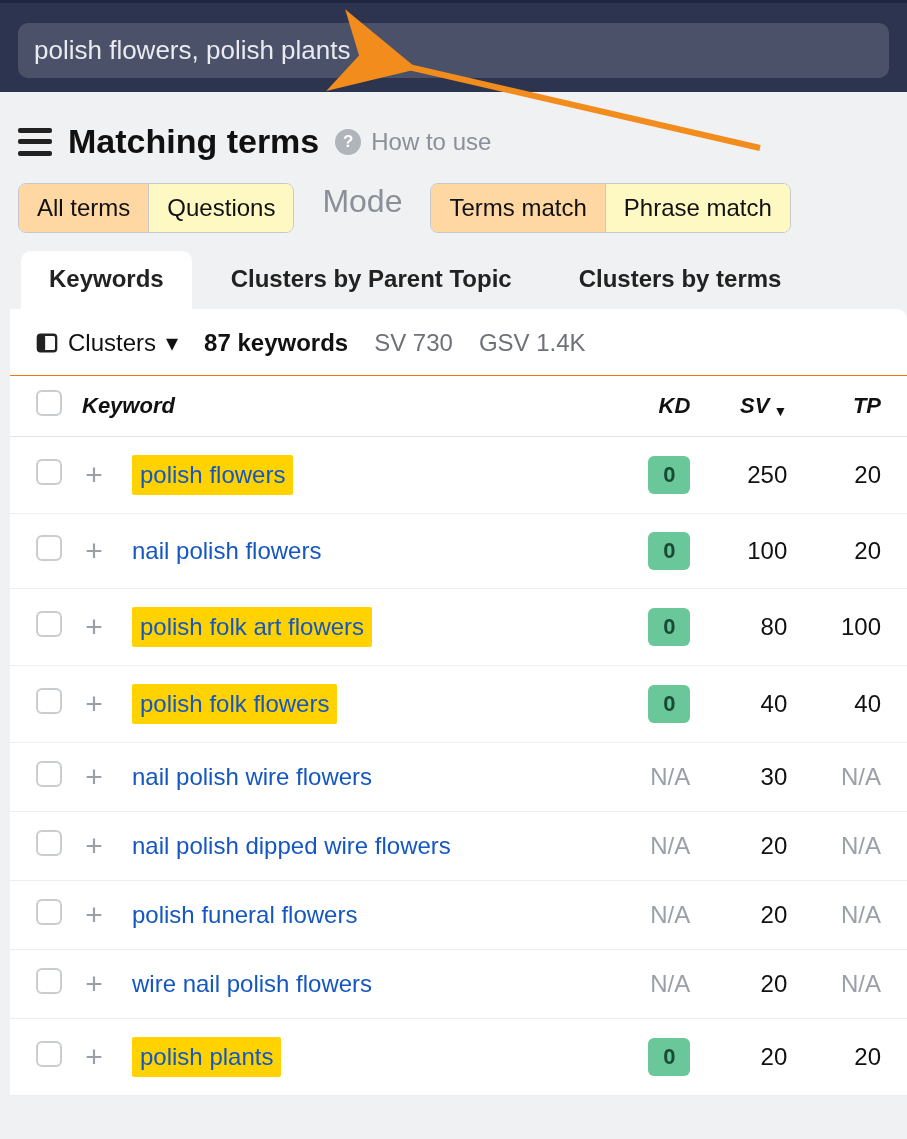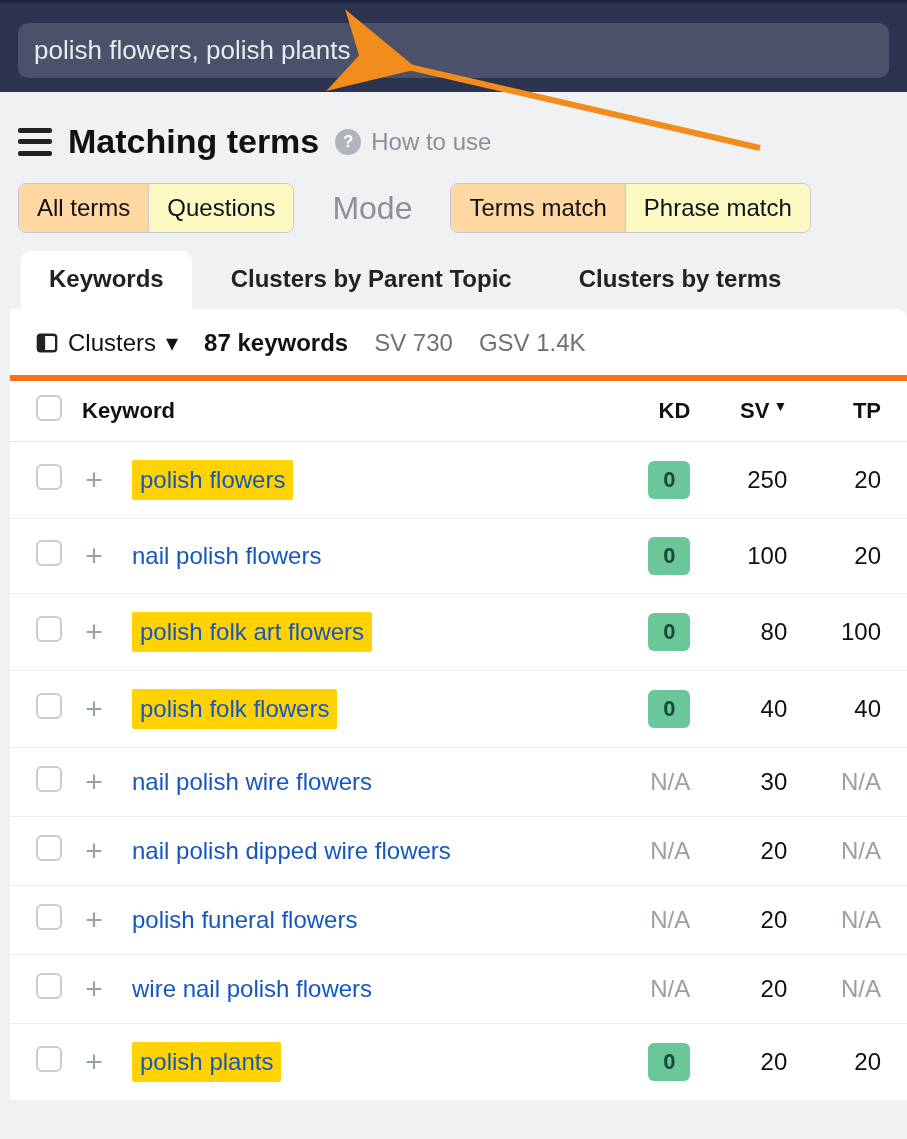--- a/index.html
+++ b/index.html
@@ -22,53 +22,53 @@
   .header-row {
     display: flex; align-items: center; gap: 16px;
     padding: 30px 18px 22px 18px;
   }
   .hamburger { width: 34px; height: 28px; display: flex; flex-direction: column; justify-content: space-between; cursor: pointer; }
   .hamburger div { height: 5px; background: #222; border-radius: 2px; }
   .title { font-size: 34px; font-weight: 700; }
   .help { display: flex; align-items: center; gap: 10px; color: #8a8f98; font-size: 24px; }
   .help-icon { width: 26px; height: 26px; border-radius: 50%; background: #b0b4bb; color: #fff; display: flex; align-items: center; justify-content: center; font-size: 17px; font-weight: 700; }
 
-  .controls-row { display: flex; align-items: center; gap: 16px; padding: 0 18px 18px 18px; }
+  .controls-row { display: flex; align-items: flex-start; gap: 6px; padding: 0 18px 18px 18px; }
   .seggroup { display: flex; border: 1px solid #c7c9ce; border-radius: 8px; overflow: hidden; }
   .seg { padding: 10px 18px; font-size: 24px; background: #fef9c3; cursor: pointer; border-right: 1px solid #c7c9ce; }
   .seg:last-child { border-right: none; }
   .seg.active { background: #ffd7a3; }
   .mode-label { font-size: 32px; color: #8a8f98; margin: 0 22px; }
 
   .tabs { display: flex; padding: 0 10px; }
   .tab { padding: 14px 28px 16px 28px; font-size: 24px; font-weight: 700; color: #222; cursor: pointer; border-radius: 10px 10px 0 0; margin-left: 11px; }
   .tab.inactive { font-weight: 600; color: #222; }
   .tab.active { background: #fff; }
 
   .panel { background: #fff; border-radius: 0 10px 0 0; margin: 0 0 0 10px; width: calc(100% - 10px); }
   .stats-row { display: flex; align-items: center; gap: 26px; padding: 20px 20px 18px 26px; font-size: 24px; }
   .stats-row .clusters { display: flex; align-items: center; gap: 10px; cursor: pointer; }
   .dropdown-icon svg { display:block; }
   .kwcount { font-weight: 700; }
   .stat-dim { color: #6d7178; }
 
   table { width: 100%; border-collapse: collapse; }
-  thead th { text-align: left; font-size: 22px; font-weight: 700; padding: 14px 10px; border-bottom: 1px solid #e3e4e7; border-top: 6px solid #f97316; }
+  thead th { text-align: left; font-size: 22px; font-weight: 700; padding: 14px 10px; border-bottom: 1px solid #e3e4e7; border-top: 1px solid #f97316; font-style: italic; }
   thead th.right { text-align: right; }
   tbody td { padding: 18px 10px; border-bottom: 1px solid #edeef0; font-size: 24px; vertical-align: middle; }
   tbody td.right { text-align: right; }
   .chk-col { width: 60px; padding-left: 26px !important; }
   .plus-col { width: 50px; }
   .chk { width: 26px; height: 26px; border: 2px solid #c9ccd1; border-radius: 6px; display: inline-block; cursor: pointer; }
   .plus { color: #9aa0a8; font-size: 30px; font-weight: 400; display:inline-block; width:24px; text-align:center; cursor:pointer; line-height:1;}
   .kw-link { color: #1557c0; text-decoration: none; cursor: pointer; }
   .kw-link.hl { background: #ffd200; padding: 6px 8px; border-radius: 2px; display: inline-block; }
   .kd0 { background: #69c79a; color: #1a4a36; width: 42px; height: 38px; border-radius: 6px; display: inline-flex; align-items: center; justify-content: center; font-weight: 600; font-size: 22px; }
   .na { color: #9aa0a8; }
-  .sv-hdr { display:inline-flex; align-items:flex-start; gap:4px; }
+  .sv-hdr { display:inline-flex; align-items:flex-end; gap:4px; }
   .sort-caret { font-size: 14px; }
 
   
   .arrow-layer { position: absolute; top: 0; left: 0; pointer-events: none; }
 </style>
 </head>
 <body>
 
 <div class="topbar">
   <input class="search-box" value="polish flowers, polish plants" style="">

